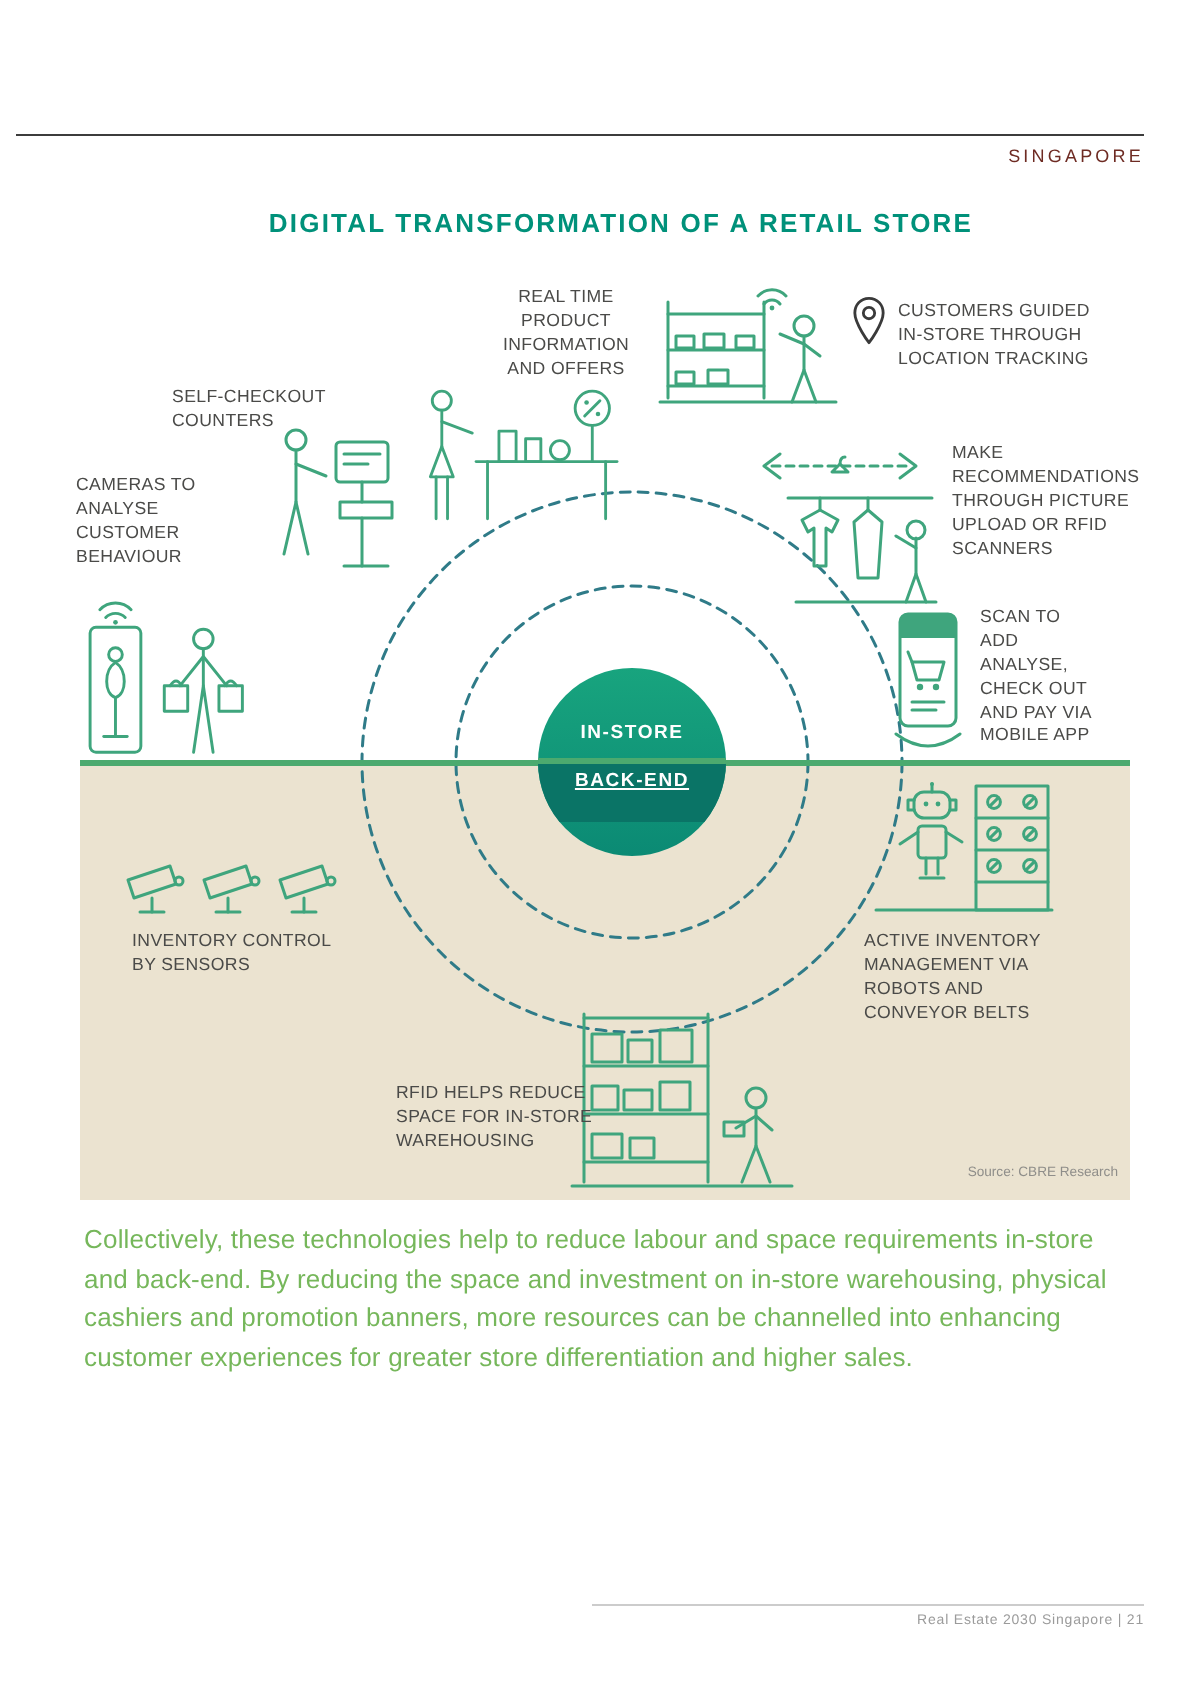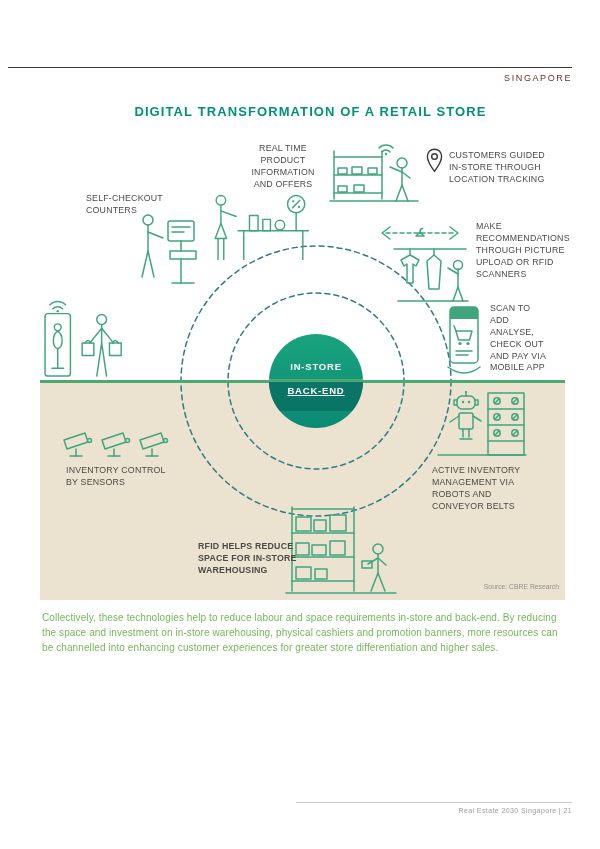--- a/index.html
+++ b/index.html
@@ -7,21 +7,21 @@
     font-family:"Liberation Sans", sans-serif; position:relative; overflow:hidden; }
 
   
   .top-rule   { position:absolute; left:8px; right:28px; top:67px; height:1px; background:var(--rule-dark); }
   .region     { position:absolute; right:28px; top:73px; font-size:9px; font-weight:normal;
                 color:var(--maroon); letter-spacing:1.6px; }
   .title      { position:absolute; left:0; right:0; top:104px; text-align:center; font-size:13px;
                 font-weight:bold; color:var(--teal-title); letter-spacing:1.1px;margin-left:21px; }
   .footer-rule{ position:absolute; left:296px; right:28px; top:802px; height:1px; background:var(--rule-light); }
   .footer-txt { position:absolute; right:28px; top:807px; font-size:7px; color:var(--footer-gray); letter-spacing:.4px; }
-  .caption    { position:absolute; left:42px; top:610px; width:524px; font-size:10px; line-height:1.5;
+  .caption    { position:absolute; left:42px; top:610px; width:524px; font-size:13px; line-height:1.5;
                 color:var(--caption-green); letter-spacing:.1px; }
 
   
   .canvas { position:absolute; left:40px; top:135px; width:525px; height:465px; }
   .beige  { position:absolute; left:0; right:0; top:246px; height:219px; background:var(--beige); z-index:0; }
   .rings  { position:absolute; left:0; top:0; width:525px; height:465px; z-index:2; color:var(--circle-dash); }
   .divider{ position:absolute; left:0; right:0; top:245px; height:3px; background:var(--divider-green); z-index:3; }
 
   .badge { position:absolute; left:229px; top:199px; width:94px; height:94px; border-radius:50%;
            overflow:hidden; z-index:4;
@@ -54,21 +54,21 @@
   #lbl-location     { left:409px; top:15px;  width:125px; }
   #ico-arrows       { left:336px; top:88px;  width:88px;  height:20px; }
   #lbl-reco         { left:436px; top:86px;  width:100px; }
   #ico-clothes      { left:350px; top:108px; width:80px;  height:64px; }
   #ico-phone        { left:404px; top:170px; width:40px;  height:74px; }
   #lbl-mobile       { left:450px; top:168px; width:85px; }
   #ico-cctv         { left:22px;  top:292px; width:108px; height:34px; }
   #lbl-sensors      { left:26px;  top:330px; width:135px; }
   #ico-robot        { left:396px; top:256px; width:92px;  height:72px; }
   #lbl-robots       { left:392px; top:330px; width:125px; }
-  #lbl-rfid         { left:158px; top:406px; width:118px;font-weight:bold; }
+  #lbl-rfid         { left:158px; top:406px; width:118px; }
   #ico-warehouse    { left:242px; top:368px; width:118px; height:95px; }
 </style>
 </head>
 <body>
 
 <div class="top-rule"></div>
 <div class="region">SINGAPORE</div>
 <h1 class="title">DIGITAL TRANSFORMATION OF A RETAIL STORE</h1>
 
 <div class="canvas">
@@ -81,20 +81,24 @@
   </svg>
 
   <div class="divider"></div>
 
   <div class="badge">
     <div class="t">IN-STORE</div>
     <div class="cline"></div>
     <div class="band">BACK-END</div>
   </div>
 
+  <div class="c-label" id="lbl-cameras">CAMERAS TO
+ANALYSE
+CUSTOMER
+BEHAVIOUR</div>
   <div class="c-icon" id="ico-mirror">
     <svg class="line" viewBox="0 0 100 84">
       <rect x="6" y="16" width="26" height="64" rx="3"></rect>
       <path d="M14 11 a7 7 0 0 1 10 0"></path>
       <path d="M11 7 a11 11 0 0 1 16 0"></path>
       <circle class="f" cx="19" cy="13.5" r="1.2"></circle>
       <circle cx="19" cy="30" r="3.5"></circle>
       <path d="M19 34 C13 38 13 50 19 52 C25 50 25 38 19 34 Z"></path>
       <path d="M19 52 V72"></path>
         <path d="M13 72 H25"></path>

